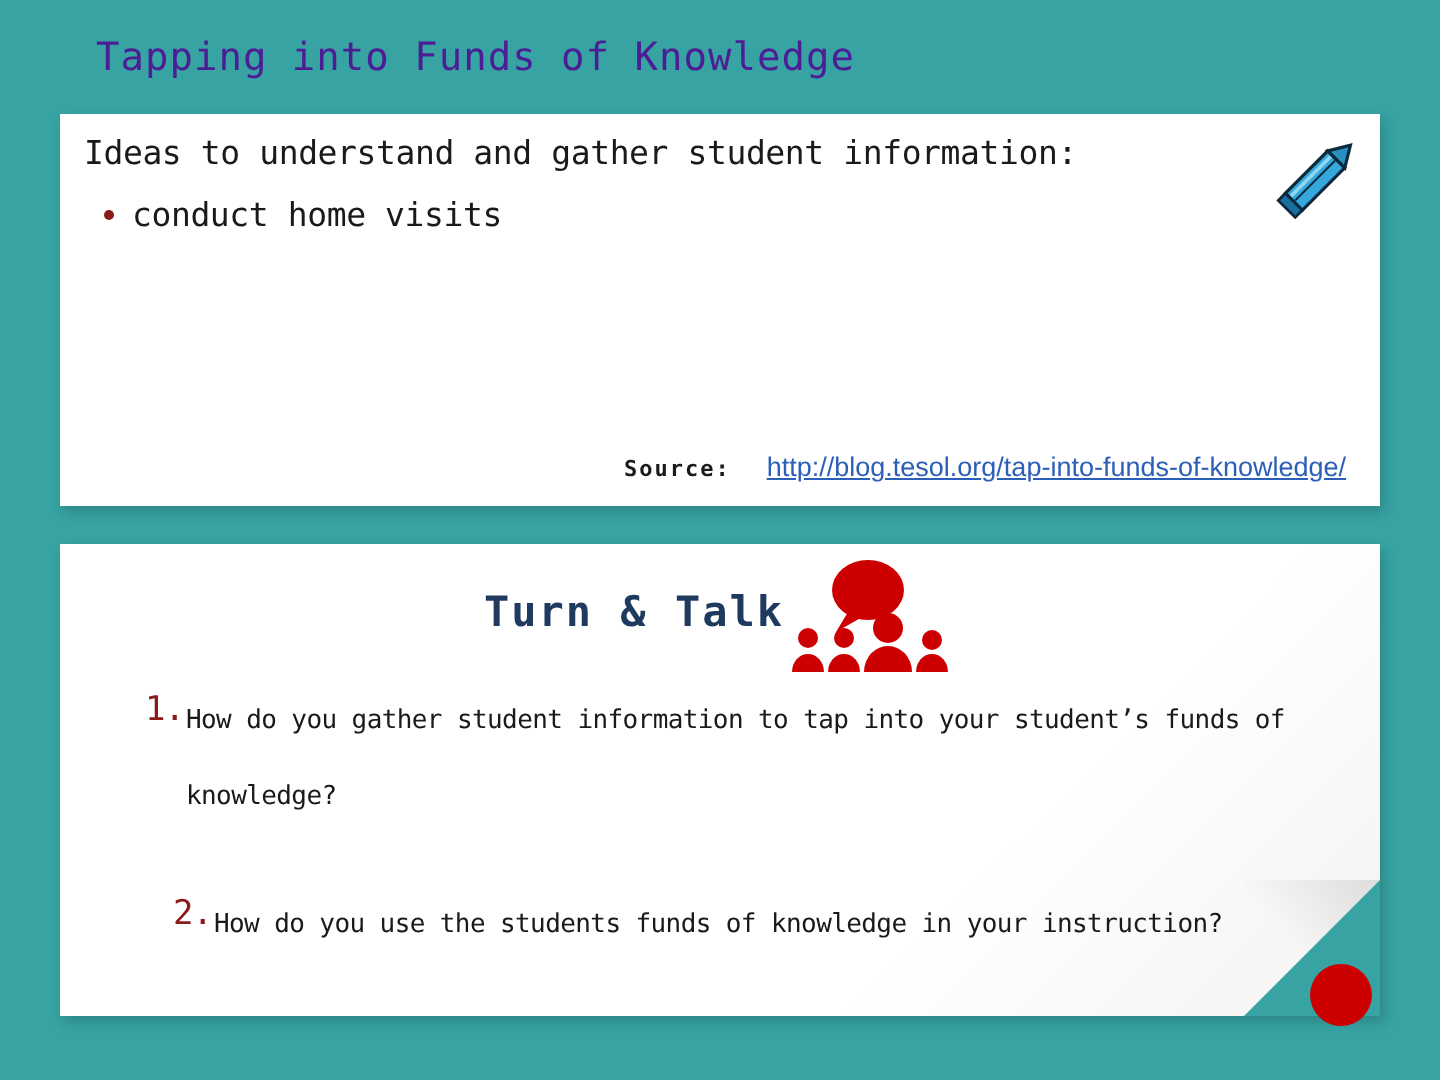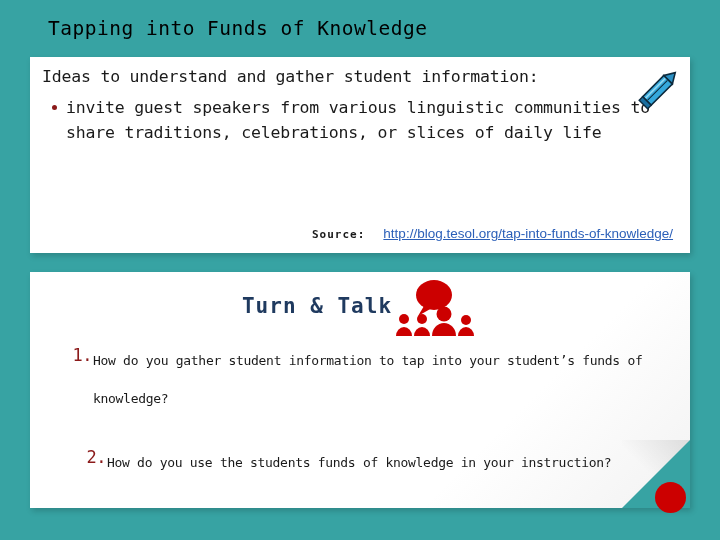--- a/index.html
+++ b/index.html
@@ -22,21 +22,21 @@
   }
 
   
   .slide-title {
     position: absolute;
     left: 48px;
     top: 17px;
     font-family: "DejaVu Sans Mono", monospace;
     font-size: 19.5px;
     letter-spacing: 0.5px;
-    color: #000000;
+    color: #4c1d95;
     white-space: nowrap;
   }
 
   
   .card-ideas {
     position: absolute;
     left: 30px;
     top: 57px;
     width: 660px;
     height: 196px;
@@ -229,26 +229,26 @@
 <div class="slide">
 
   <div class="slide-title">Tapping into Funds of Knowledge</div>
 
   <div class="card-ideas">
 
     <div class="ideas-lead">Ideas to understand and gather student information:</div>
 
     <div class="bullet-list">
 
-
-
       <div class="bullet-row">
         <div class="bullet-dot"><span class="dot"></span></div>
-        <div class="bullet-text">invite guest speakers from various linguistic communities to share traditions, celebrations, or slices of daily life</div>
+        <div class="bullet-text">conduct home visits</div>
       </div>
+
+
 
     </div>
 
     <svg class="pencil-icon" viewBox="0 0 56 56">
       <g transform="rotate(45 28 28)">
         <rect x="24" y="10" width="12" height="30" fill="#35a9dd" stroke="#0d2a3d" stroke-width="1.6"></rect>
         <line x1="30" y1="11" x2="30" y2="39" stroke="#0d2a3d" stroke-width="1"></line>
         <line x1="27" y1="11" x2="27" y2="39" stroke="#8fd6f0" stroke-width="1.8"></line>
         <polygon points="24,10 36,10 30,0" fill="#2a90c4" stroke="#0d2a3d" stroke-width="1.6"></polygon>
         <rect x="24" y="40" width="12" height="5" fill="#1b6fa0" stroke="#0d2a3d" stroke-width="1.4"></rect>

